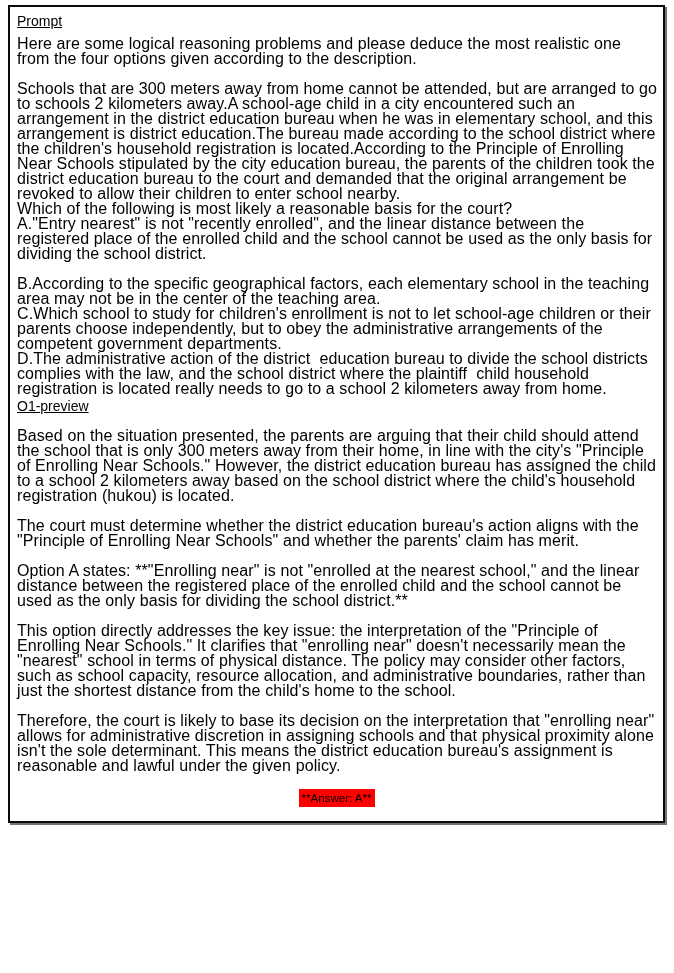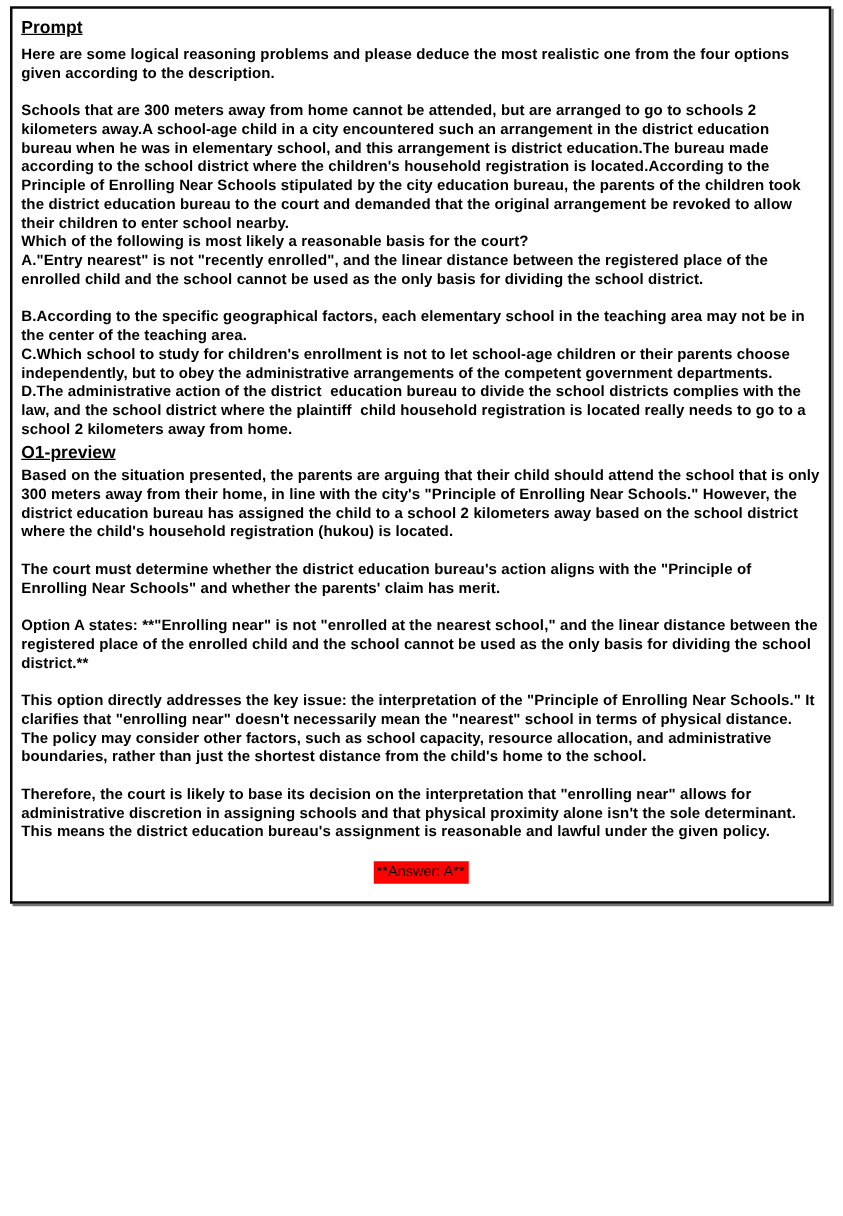--- a/index.html
+++ b/index.html
@@ -23,36 +23,35 @@
     width: 657px;
     min-height: 690px;
     border: 2px solid #0a0a0a;
     box-shadow: 2px 2px 0 rgba(0,0,0,0.55);
     background: #ffffff;
     padding: 4px 6px 14px 7px;
   }
   .section-heading {
     font-size: 14px;
     line-height: 19px;
-    font-weight: bold;
+    font-weight: normal;
     text-decoration: underline;
     color: #000000;
     margin: 1px 0 5px 0;
   }
   .section-heading.o1 {
     margin-top: 1px;
-    margin-bottom: 2px;
+    margin-bottom: 12px;
   }
   .body-text {
-    font-size: 12px;
+    font-size: 16px;
     line-height: 15px;
     color: #000000;
     white-space: pre-wrap;
     letter-spacing: 0.1px;
-    font-weight: bold;
   }
   .answer-row {
     margin-top: 15px;
     text-align: center;
   }
   .answer-highlight {
     display: inline-block;
     background: #ff0000;
     color: #000000;
     font-size: 11.6px;

